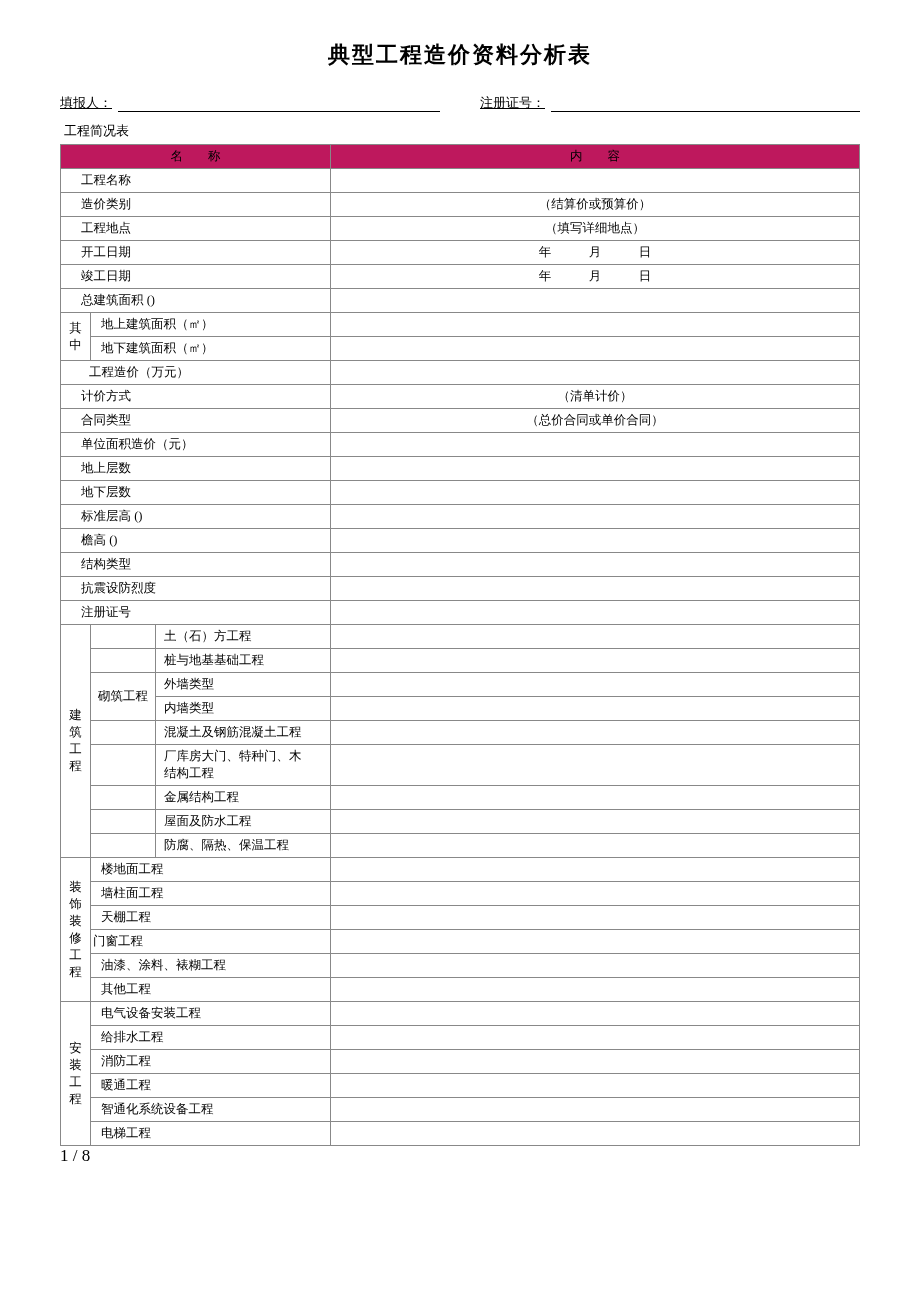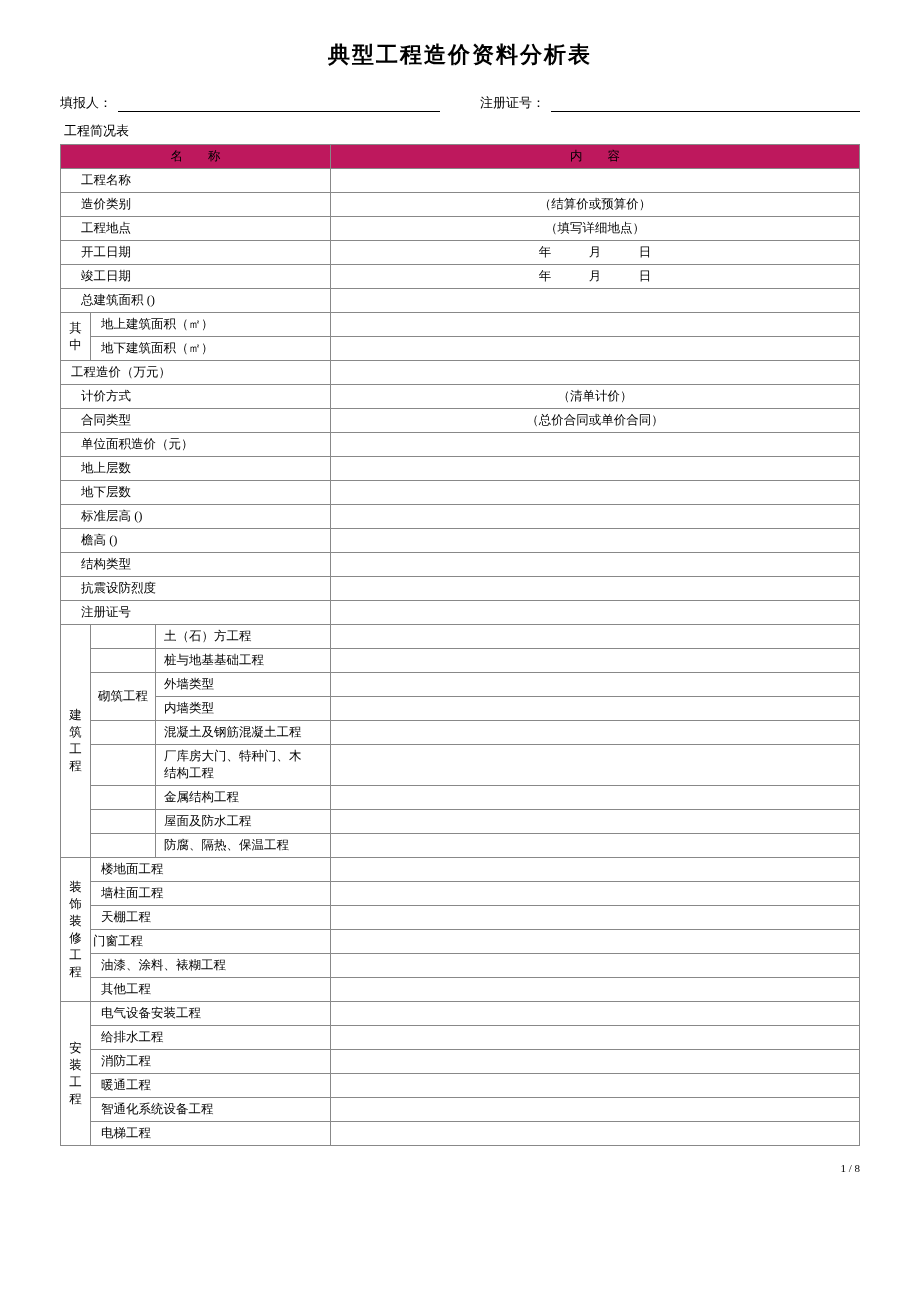--- a/index.html
+++ b/index.html
@@ -19,20 +19,21 @@
       margin-bottom: 24px;
       letter-spacing: 2px;
     }
     .form-header {
       margin-bottom: 10px;
     }
     .form-header-row {
       display: flex;
       justify-content: center;
       margin-bottom: 10px;
+      text-decoration: underline;
     }
     .form-header-item {
       display: flex;
       align-items: center;
       flex: 1;
     }
     .form-header-item label {
       white-space: nowrap;
       margin-right: 6px;
       font-size: 13px;
@@ -57,23 +58,22 @@
       border: 1px solid #888;
       padding: 3px 6px;
       vertical-align: middle;
     }
     table.main-table th {
       text-align: center;
       font-weight: normal;
       background: #be185d;
     }
     .page-num {
-      text-align: right;
-      margin-top: 16px;
-      font-size: 11px;
+      text-align: left;
+      font-size: 17px;
     }
   </style>
 </head>
 <body>
 
 <h1 class="page-title">典型工程造价资料分析表</h1>
 
 <div class="form-header">
   <div class="form-header-row">
     <div class="form-header-item">
@@ -131,21 +131,21 @@
       <tr>
         <td rowspan="2" style="text-align: center; vertical-align: middle;">其<br>中</td>
         <td colspan="2" style="padding-left: 10px;">地上建筑面积（㎡）</td>
         <td></td>
       </tr>
       <tr>
         <td colspan="2" style="padding-left: 10px;">地下建筑面积（㎡）</td>
         <td></td>
       </tr>
       <tr>
-        <td colspan="3" style="padding-left: 10px;">工程造价（万元）</td>
+        <td colspan="3" style="padding-left: 28px;">工程造价（万元）</td>
         <td style="text-align: center;"></td>
       </tr>
       <tr>
         <td colspan="3" style="padding-left: 20px;">计价方式</td>
         <td style="text-align: center;">（清单计价）</td>
       </tr>
       <tr>
         <td colspan="3" style="padding-left: 20px;">合同类型</td>
         <td style="text-align: center;">（总价合同或单价合同）</td>
       </tr>

